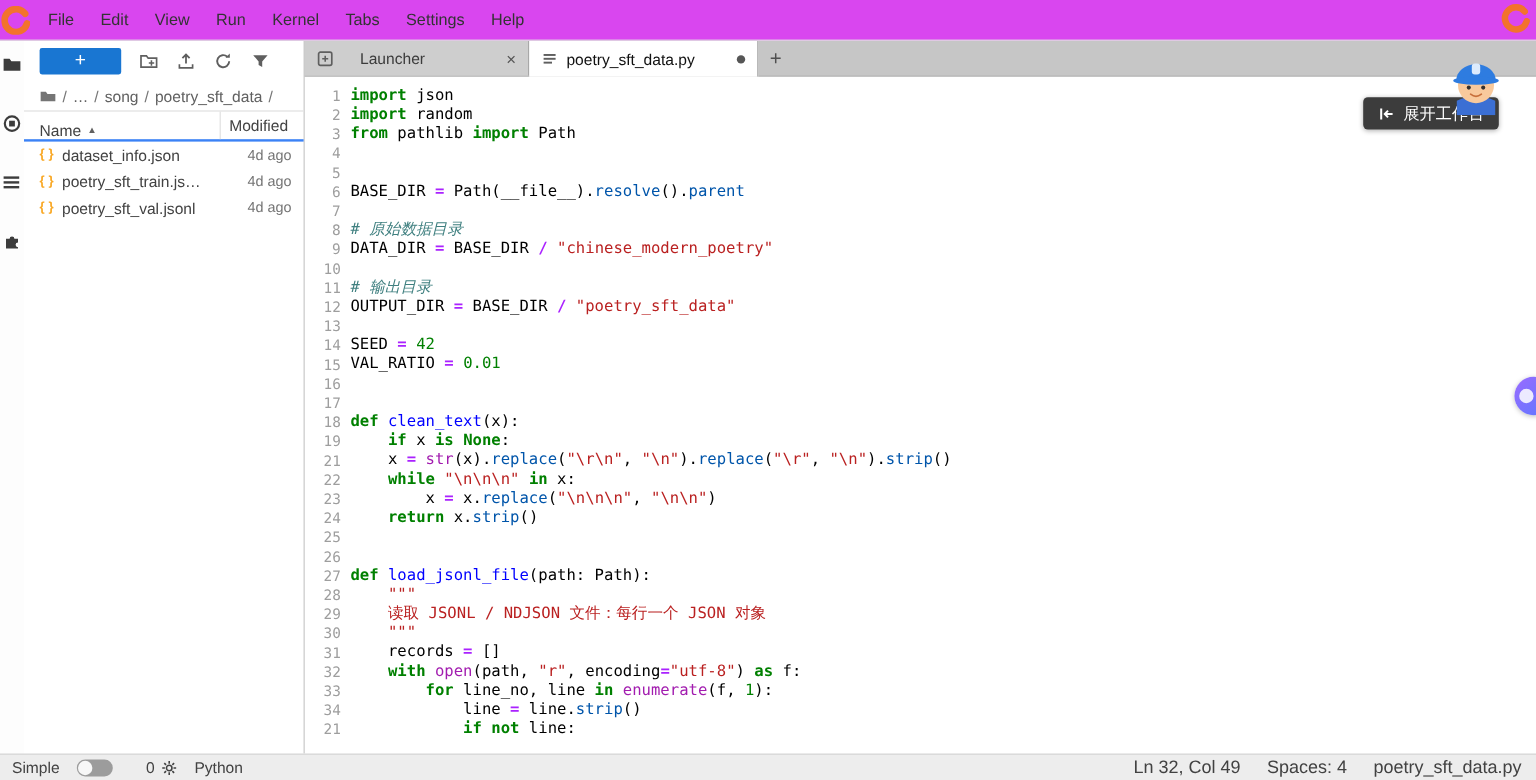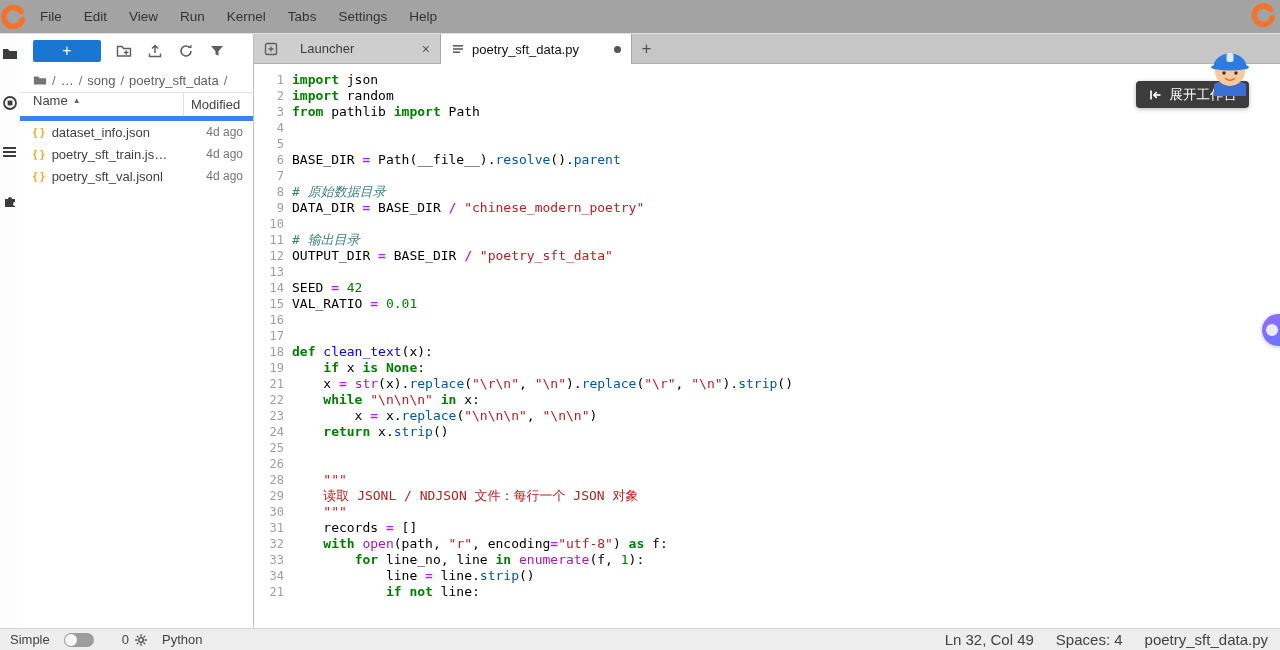--- a/index.html
+++ b/index.html
@@ -4,21 +4,21 @@
 <style>
   * { margin:0; padding:0; box-sizing:content-box; }
   html,body { width:1280px; height:650px; }
   body {
     position:relative; overflow:hidden; background:#fff;
     font-family:"Liberation Sans","DejaVu Sans",sans-serif;
     -webkit-font-smoothing:antialiased;
   }
 
   
-  .menubar { position:absolute; top:0; left:0; right:0; height:33px; background:#a3a3a3;
+  .menubar { position:absolute; top:0; left:0; right:0; height:33px; background:#d946ef;
              border-bottom:1px solid #e0e0e0; display:flex; align-items:center; z-index:5; }
   .logo-left { width:24px; height:24px; margin-left:1px; }
   .logo-right { position:absolute; right:4px; top:2px; width:26px; height:26px; }
   .menu-items { display:flex; margin-left:4px; }
   .menu-item { padding:0 11px; font-size:13.5px; color:#333; line-height:33px; cursor:default; }
 
   
   .main { position:absolute; top:34px; left:0; right:0; bottom:22px; display:flex; }
 
   .activitybar { width:20px; background:#fdfdfd; display:flex; flex-direction:column;
@@ -28,22 +28,22 @@
   .filepanel { width:233px; background:#fff; border-right:1px solid #c0c0c0;
                display:flex; flex-direction:column; flex:none; font-size:13px; }
   .fb-toolbar { height:34px; display:flex; align-items:center; padding-left:13px; gap:15px; flex:none; }
   .new-launcher { width:68px; height:22px; background:#1976d2; color:#fff; border:none;
                   border-radius:2px; font-size:16px; line-height:20px; text-align:center; cursor:pointer; }
   .tb-icon { width:16px; height:16px; cursor:pointer; }
   .breadcrumb { height:24px; display:flex; align-items:center; padding-left:13px; gap:5px;
                 color:#616161; flex:none; }
   .bc-sep { color:#757575; }
   .bc-item { color:#616161; cursor:pointer; }
-  .fb-headers { height:23px; display:flex; align-items:flex-start; border-top:1px solid #e0e0e0;
-                border-bottom:5px solid #3b82f6; color:#424242; flex:none; }
+  .fb-headers { height:23px; display:flex; align-items:flex-end; border-top:1px solid #e0e0e0;
+                border-bottom:2px solid #3b82f6; color:#424242; flex:none; }
   .h-name { flex:1; padding-left:13px; display:flex; align-items:center; gap:5px; }
   .h-caret { font-size:8px; color:#616161; }
   .h-mod { width:62px; border-left:1px solid #e0e0e0; padding-left:7px; height:100%;
            display:flex; align-items:center; }
   .fb-row { height:22px; display:flex; align-items:center; color:#424242; cursor:pointer; }
   .f-icon { margin-left:13px; margin-right:7px; color:#f9a825; font-weight:bold;
             font-size:11px; white-space:pre; }
   .f-name { flex:1; white-space:nowrap; overflow:hidden; }
   .f-mod { width:56px; text-align:right; padding-right:10px; color:#757575; font-size:12px; flex:none; }
 
@@ -351,20 +351,24 @@
           </div>
           <div class="code-row">
             <span class="gutter">25</span>
             <span class="code-text"></span>
           </div>
           <div class="code-row">
             <span class="gutter">26</span>
             <span class="code-text"></span>
           </div>
           <div class="code-row">
+            <span class="gutter">27</span>
+            <span class="code-text"><span class="tok-kw">def</span><span class="tok-pl"> </span><span class="tok-def">load_jsonl_file</span><span class="tok-pl">(path: Path):</span></span>
+          </div>
+          <div class="code-row">
             <span class="gutter">28</span>
             <span class="code-text"><span class="tok-pl">    </span><span class="tok-str">"""</span></span>
           </div>
           <div class="code-row">
             <span class="gutter">29</span>
             <span class="code-text"><span class="tok-str">    读取 JSONL / NDJSON 文件：每行一个 JSON 对象</span></span>
           </div>
           <div class="code-row">
             <span class="gutter">30</span>
             <span class="code-text"><span class="tok-pl">    </span><span class="tok-str">"""</span></span>

